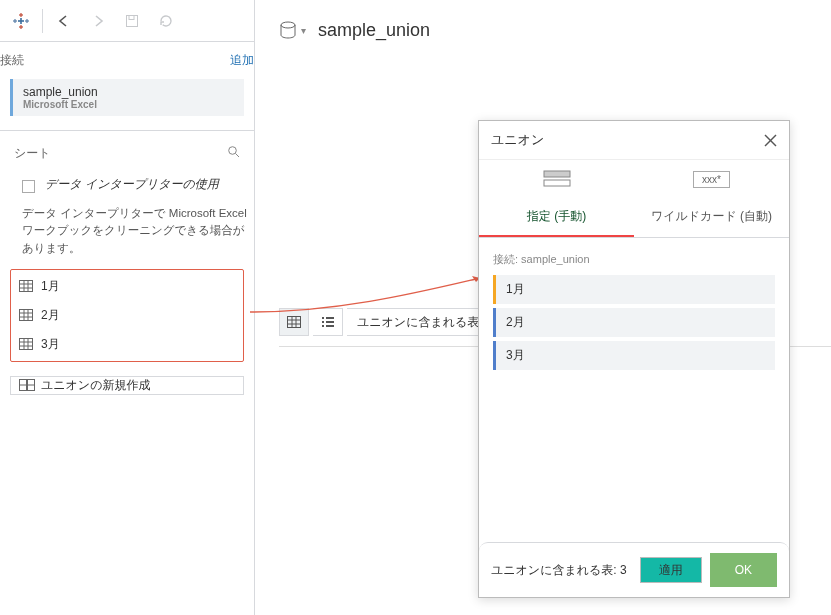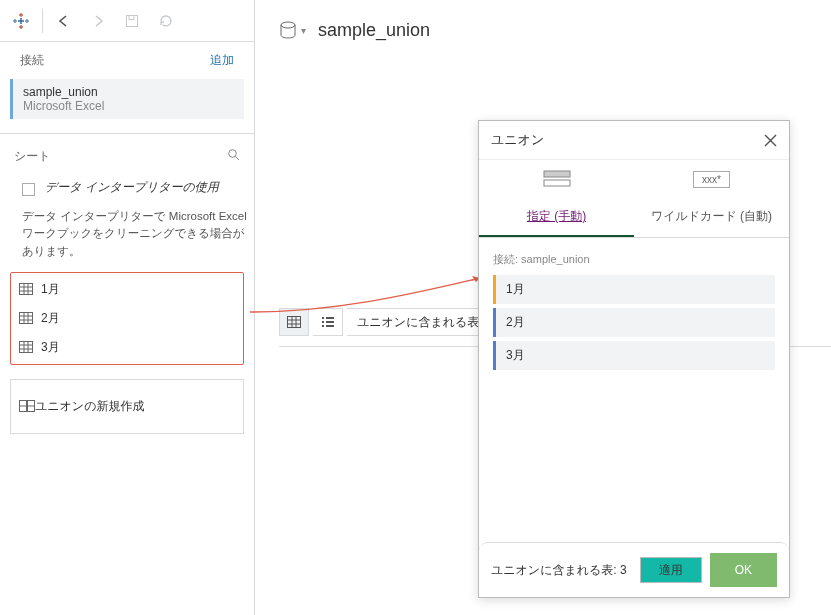--- a/index.html
+++ b/index.html
@@ -17,47 +17,47 @@
   }
   *{box-sizing:border-box;font-family:"Meiryo","Hiragino Sans","Yu Gothic",Arial,sans-serif;}
   body{margin:0;width:831px;height:615px;background:#fff;color:var(--text);font-size:12px;position:relative;overflow:hidden;}
   .app{display:flex;height:100%;}
   
   .sidebar{width:255px;border-right:1px solid var(--border);display:flex;flex-direction:column;}
   .tb-row{height:42px;border-bottom:1px solid var(--border);display:flex;align-items:center;padding:0 6px;gap:4px;}
   .tb-btn{width:30px;height:30px;display:flex;align-items:center;justify-content:center;color:#666;}
   .tb-btn.dis{color:#c7c9cc;}
   .tb-sep{width:1px;height:24px;background:var(--border);margin:0 2px;}
-  .section-hdr{display:flex;align-items:center;justify-content:space-between;padding:10px 20px;color:var(--muted);}
+  .section-hdr{display:flex;align-items:center;justify-content:space-between;padding:10px 0;color:var(--muted);}
   .add-link{color:var(--link);}
   .conn-item{margin:0 10px 10px 10px;background:#f1f3f5;border-left:3px solid var(--accent);padding:6px 10px;}
-  .conn-sub{font-size:12px;color:var(--light);}
+  .conn-sub{font-size:10px;color:var(--light);font-weight:bold;}
   .divider{height:1px;background:var(--border);margin:4px 0;}
   .sheet-hdr{display:flex;justify-content:space-between;padding:10px 14px;color:var(--muted);}
   .interp{padding:4px 14px 6px 22px;}
   .interp-row{display:flex;align-items:flex-end;gap:10px;font-style:italic;}
   .chk{width:13px;height:13px;border:1px solid #aaa;margin-top:1px;flex:none;}
   .interp-help{padding:6px 0 10px 22px;font-size:11.5px;color:#555;line-height:1.5;}
   .tables-box{margin:2px 10px 8px 10px;border:1px solid var(--highlight);border-radius:2px;padding:2px 0;}
   .tbl-row{display:flex;align-items:center;gap:8px;padding:6px 8px;}
-  .union-btn{margin:6px 10px;border:1px solid var(--border);padding:18px 8px;display:flex;align-items:center;gap:0;}
+  .union-btn{margin:6px 10px;border:1px solid var(--border);padding:0 8px;display:flex;align-items:center;gap:6px;}
   
   .main{flex:1;position:relative;padding:20px 24px;}
   .ds-title{display:flex;align-items:center;gap:12px;font-size:16px;color:#333;}
   .canvas-toolbar{position:absolute;left:24px;top:308px;display:flex;align-items:center;gap:4px;}
   .ct-btn{width:30px;height:28px;border:1px solid var(--border);display:flex;align-items:center;justify-content:center;color:#555;background:#fff;}
   .ct-btn.active{background:#eef1f3;}
   .ct-label{border:1px solid var(--border);border-left:none;height:28px;display:flex;align-items:center;padding:0 10px;background:#fff;}
   .canvas-rule{position:absolute;left:24px;right:0;top:346px;height:1px;background:#ddd;}
   
   .dialog{position:absolute;left:478px;top:120px;width:312px;height:478px;background:#fff;border:1px solid #bbb;box-shadow:0 2px 10px rgba(0,0,0,.15);display:flex;flex-direction:column;}
   .dlg-hdr{display:flex;align-items:center;justify-content:space-between;padding:10px 12px;font-size:13px;border-bottom:1px solid #eee;}
   .tabs{display:flex;border-bottom:1px solid var(--border);}
   .tab{flex:1;text-align:center;padding:8px 6px 10px 6px;font-size:12px;color:#555;}
-  .tab.active{border-bottom:2px solid #14532d;color:#701a75;text-decoration:underline;}
+  .tab.active{border-bottom:2px solid #ef4444;color:#14532d;}
   .tab-ico{height:22px;margin-bottom:18px;display:flex;align-items:center;justify-content:center;}
   .dlg-body{flex:1;padding:14px 14px 0 14px;}
   .dlg-conn{font-size:11px;color:var(--light);margin-bottom:8px;}
   .u-row{background:#f1f3f5;border-left:3px solid var(--row-blue);padding:6px 10px;margin-bottom:4px;font-size:12px;}
   .u-row.first{border-left-color:var(--row-orange);}
   .dlg-foot{border-top:1px solid var(--border);padding:10px 12px;display:flex;align-items:center;gap:8px;border-radius:9px;}
   .foot-label{flex:1;font-size:12px;}
   .btn{height:26px;padding:0 18px;border:1px solid #bbb;background:#14b8a6;font-size:12px;display:flex;align-items:center;justify-content:center;}
   .btn.ok{background:var(--ok-green);border-color:var(--ok-green);color:#fff;padding:16px 24px;}
   

